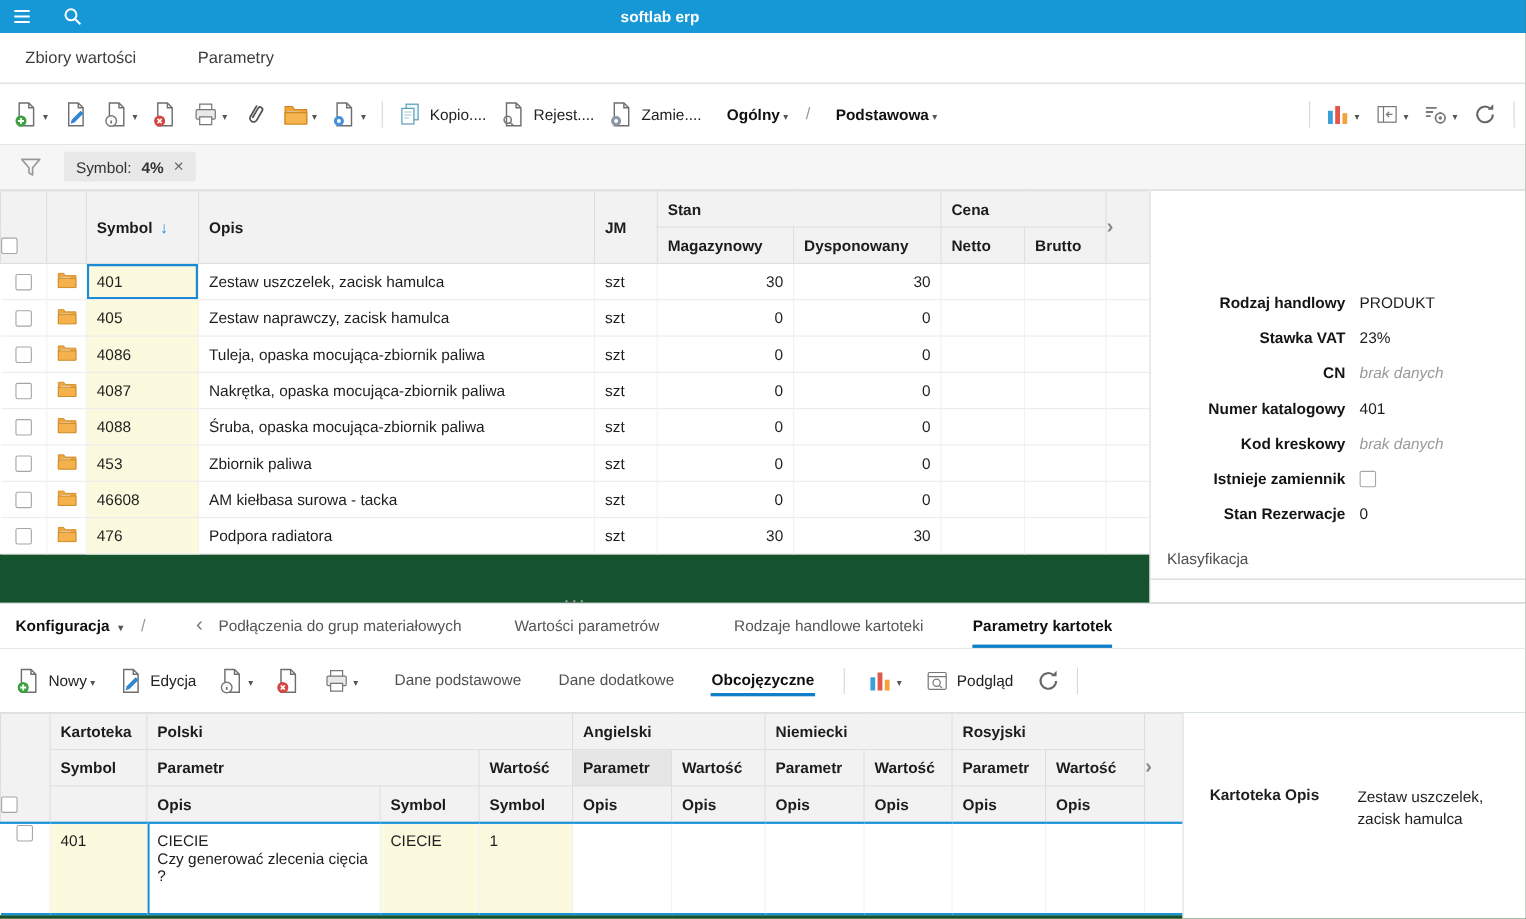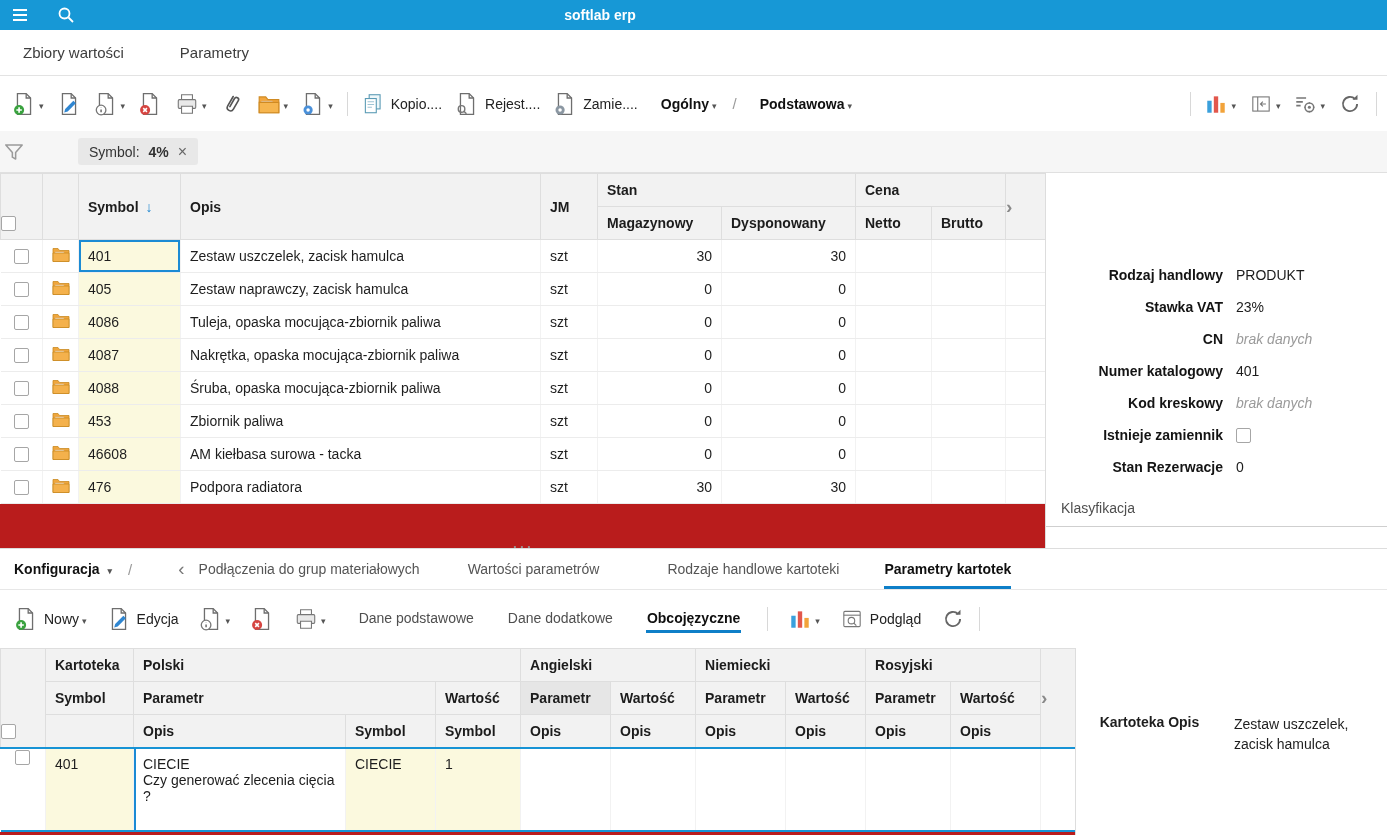--- a/index.html
+++ b/index.html
@@ -1,18 +1,18 @@
 <!DOCTYPE html>
 <html><head>
 <meta charset="utf-8">
 <style>
   * { margin:0; padding:0; box-sizing:border-box; }
   html,body { width:1387px; height:835px; }
   body { font-family:"Liberation Sans",sans-serif; font-size:14px; color:#1e1e1e; background:#fff; overflow:hidden; user-select:none; }
-  #app { position:relative; width:1387px; height:835px; background:#b91c1c; }
+  #app { position:relative; width:1387px; height:835px; background:#14532d; }
   button { background:none; border:0; padding:0; font:inherit; color:inherit; cursor:pointer; }
 
   
   .titlebar { position:absolute; top:0; left:0; width:100%; height:30px; background:#1798d6; color:#fff; }
   .tb-left { position:absolute; left:10px; top:0; height:30px; display:flex; align-items:center; gap:26px; }
   .tb-title { position:absolute; left:500px; top:0; width:200px; height:30px; display:flex; align-items:center; justify-content:center; font-weight:bold; font-size:14px; }
   .tb-right { position:absolute; right:6px; top:0; height:30px; display:flex; align-items:center;margin-top:27px; }
   .tb-company { display:flex; align-items:center; gap:10px; font-size:14px; margin-right:26px; }
   .tb-right .ib { margin-left:14px; display:flex; align-items:center; }
   .tb-right .ib.min { margin-left:52px; }
@@ -35,21 +35,21 @@
   .docbody { fill:#fff; stroke:#6e6e6e; stroke-width:1.2; }
   .docfold { fill:none; stroke:#6e6e6e; stroke-width:1.2; }
   .chev::before { content:"▾"; font-size:9px; color:#555; }
   .slash { color:#9a9a9a; margin-left:16px; font-size:15px; }
   .slash::before { content:"/"; }
   .sep { width:1px; height:24px; background:#d8d8d8; margin-left:14px; }
   .ml-auto { margin-left:auto; }
   .gap20 { margin-left:20px; }
 
   
-  .filterbar { position:absolute; top:131px; left:0; width:100%; height:42px; background:#f6f6f6; border-bottom:1px solid #e0e0e0; display:flex; align-items:center; padding-left:2px;gap:34px; }
+  .filterbar { position:absolute; top:131px; left:0; width:100%; height:42px; background:#f6f6f6; border-bottom:1px solid #e0e0e0; display:flex; align-items:center; padding-left:16px; }
   .chip { margin-left:18px; background:#e8e8e8; border-radius:3px; height:27px; display:flex; align-items:center; gap:9px; padding:0 11px; color:#333; }
   .chip b { font-weight:700; }
   .xclose::before { content:"×"; color:#666; font-size:16px; line-height:1; }
 
   
   table.grid { border-collapse:collapse; table-layout:fixed; background:#fff; }
   .grid th { background:#f2f2f2; border:1px solid #dedede; font-weight:700; text-align:left; padding:0 9px; font-size:14px; color:#1c1c1c; }
   .grid thead tr { height:33px; }
   .grid td { border-bottom:1px solid #ececec; border-right:1px solid #f2f2f2; padding:0 9px; font-size:14px; }
   .main-grid { position:absolute; top:173px; left:0; width:1045px; }

